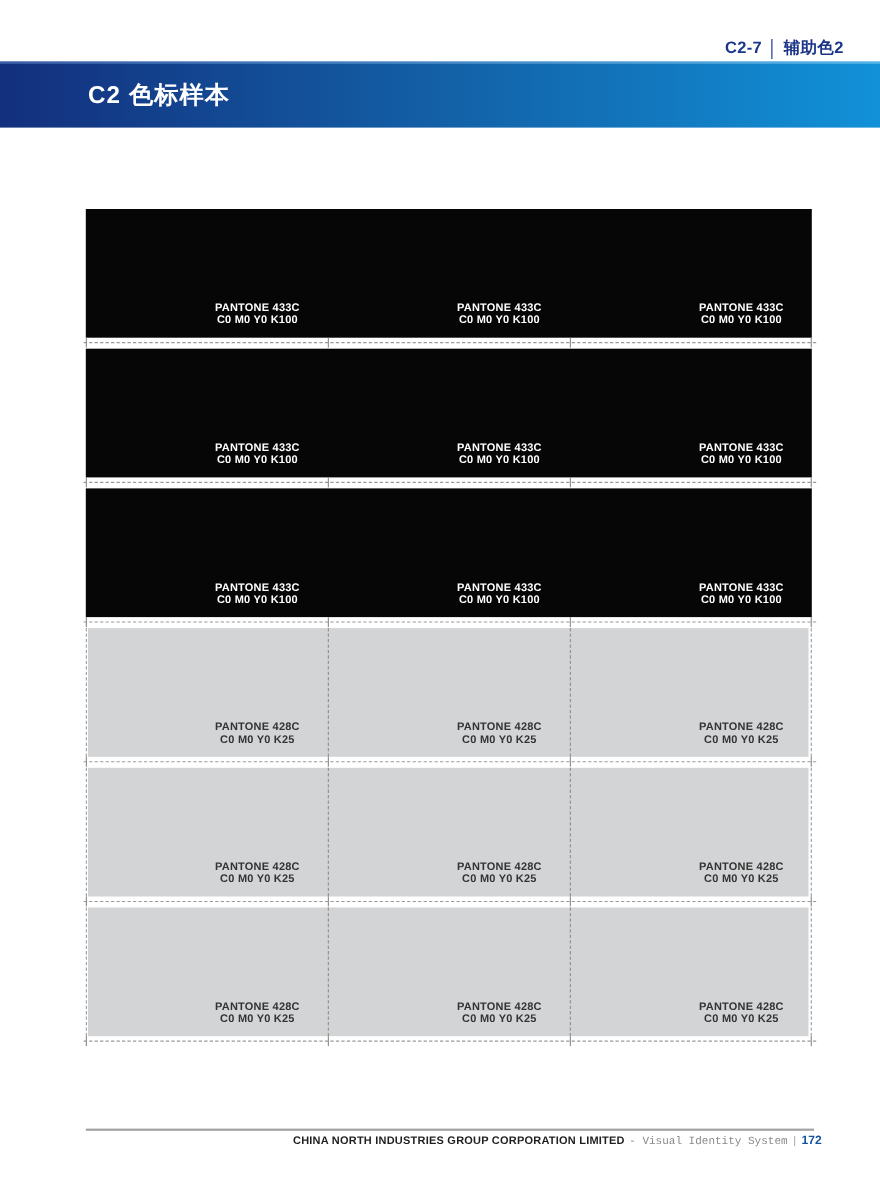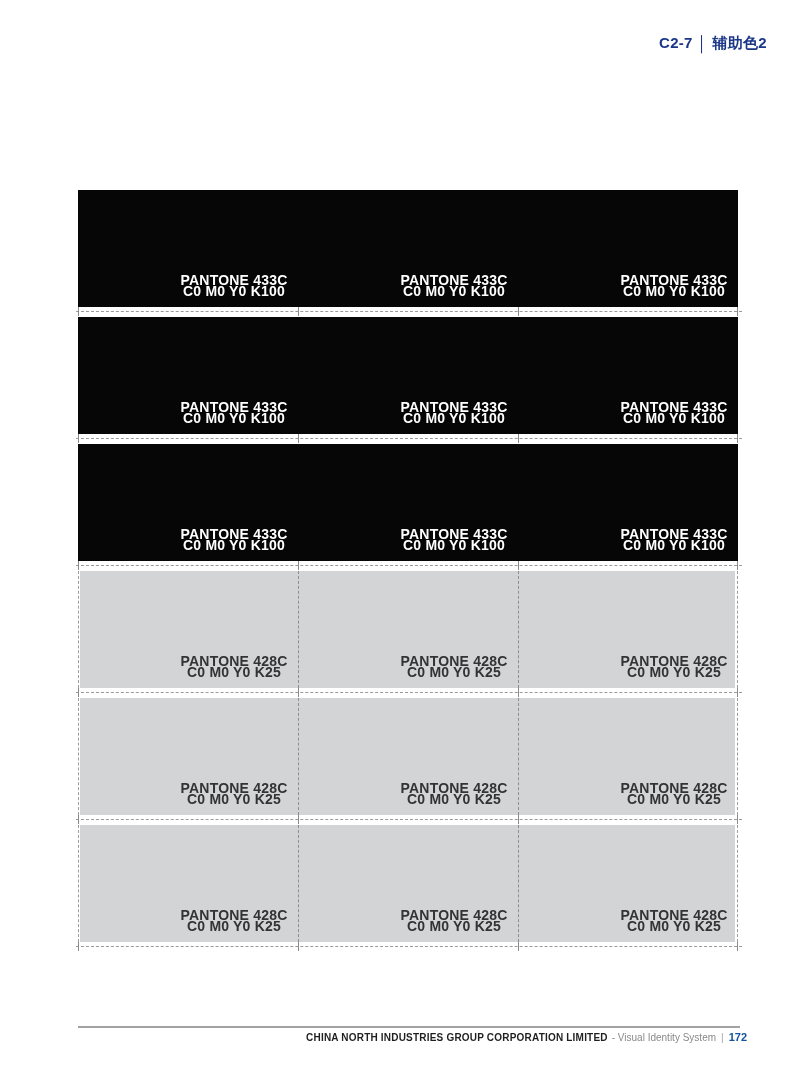--- a/index.html
+++ b/index.html
@@ -35,21 +35,21 @@
 
   
   #swatch-grid { position:absolute; left:78px; top:190px; width:660px; }
   .swatch-row { position:relative; width:660px; height:117px; }
   .swatch-fill { position:absolute; top:0; bottom:0; left:0; right:0; }
   .swatch-fill.gray { left:2px; right:3px; }
   .swatch-cell { position:absolute; top:0; height:100%; width:220px; }
   .cell-label {
     position:absolute; bottom:10px; left:0; width:220px; text-align:center;
     transform:translateX(46px);
-    font-size:14px; font-weight:bold; line-height:11px; letter-spacing:0.2px;
+    font-size:10px; font-weight:bold; line-height:11px; letter-spacing:0.2px;
   }
   .vline {
     position:absolute; top:0; bottom:0; width:0;
     border-left:1px dashed #8e8e8e;
   }
   .vline.edge { border-left-color:#9c9c9c; }
   .gap { position:relative; width:660px; height:10px; }
   .gap .hline {
     position:absolute; top:4px; left:-2px; right:-4px; height:0;
     border-top:1px dashed #9a9a9a;
@@ -58,33 +58,37 @@
 
   
   .footer-line {
     position:absolute; left:78px; top:1026px; width:662px; height:2px; background:#a2a2a2;
   }
   .footer-text {
     position:absolute; right:53px; top:1031px; font-size:10px; white-space:nowrap;
     color:#8a8a8a;
   }
   .footer-text .f-company { font-weight:bold; color:#1f1f1f; letter-spacing:0.2px; }
-  .footer-text .f-system { color:#8a8a8a; margin-left:4px; }
+  .footer-text .f-system { color:#8a8a8a; margin-left:4px;font-family:Liberation Mono, monospace; }
   .footer-text .f-sep { color:#a5a5a5; margin:0 5px; }
   .footer-text .f-page { color:#1553a0; font-weight:bold; font-size:11px; }
 </style>
 </head>
 <body>
 
 <div class="page">
 
   <div class="header-label">
     <span>C2-7</span><span class="sep">│</span><span>辅助色2</span>
   </div>
 
+  <div class="banner">
+    <div class="banner-highlight"></div>
+    <div class="banner-title">C2 色标样本</div>
+  </div>
 
   <div id="swatch-grid">
       <div class="swatch-row">
         <div class="swatch-fill" style="background: rgb(6, 6, 6);"></div>
         <div class="swatch-cell" style="left: 0px;">
           <div class="cell-label" style="color: rgb(255, 255, 255);">
             <div>PANTONE 433C</div>
             <div>C0 M0 Y0 K100</div>
           </div>
         </div>

